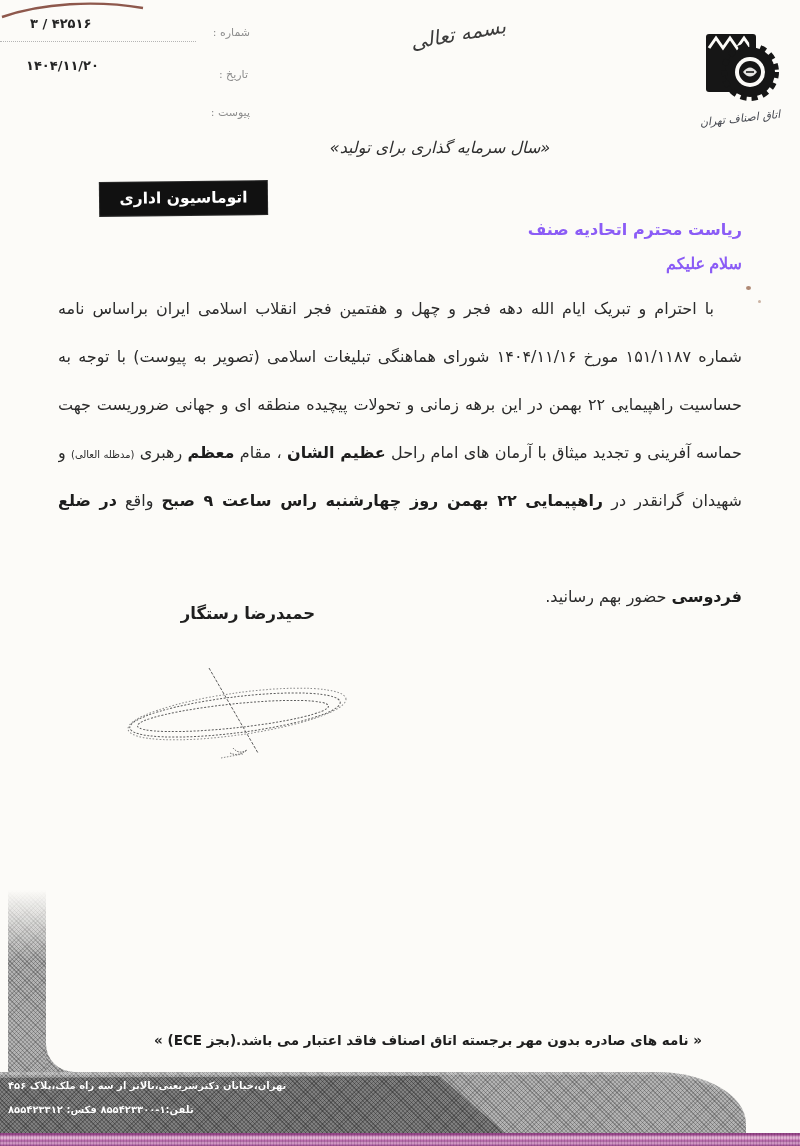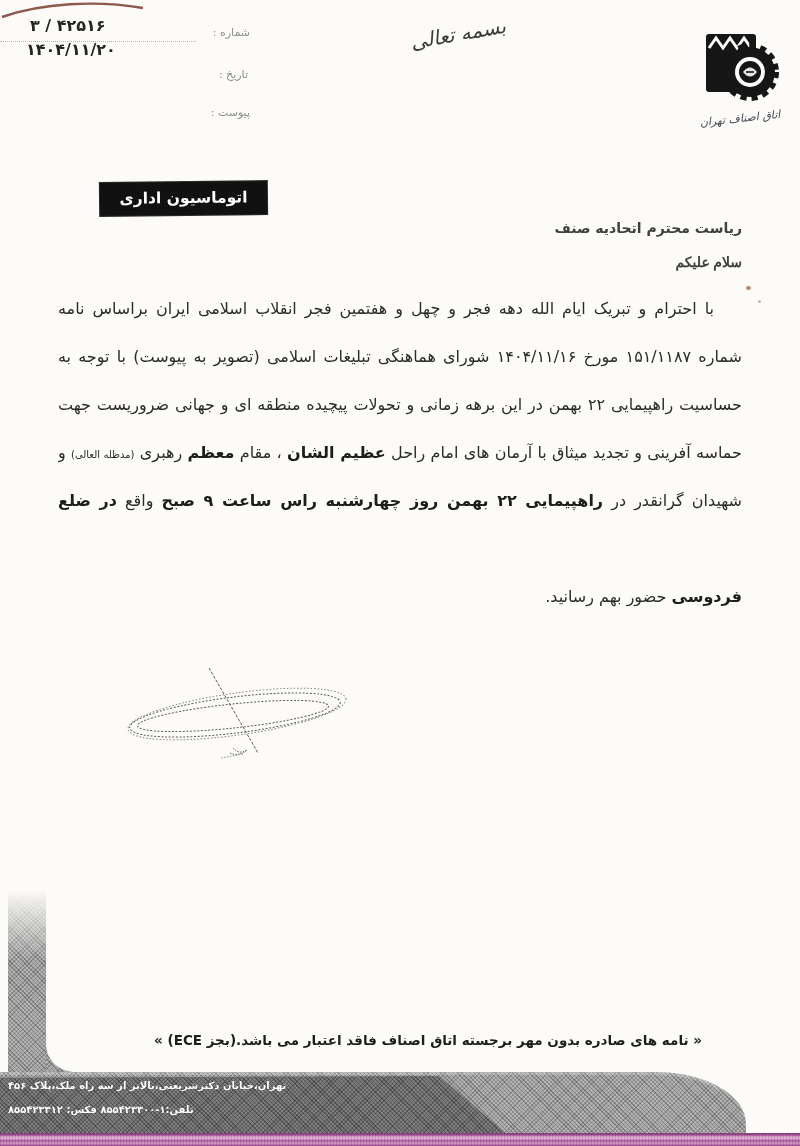--- a/index.html
+++ b/index.html
@@ -1,31 +1,31 @@
 <!DOCTYPE html>
 <html lang="fa"><head>
 <meta charset="utf-8">
 <style>
   html,body{margin:0;padding:0;background:#e8e8e8;}
   .page{position:relative;width:800px;height:1146px;background:#fcfbf8;overflow:hidden;
         font-family:"DejaVu Sans",sans-serif;direction:rtl;color:#2b2b2b;}
   .abs{position:absolute;}
   
   .metalabel{font-size:11px;color:#8f8f8f;letter-spacing:.5px;}
-  .metaval{font-size:16px;font-weight:700;color:#242424;}
+  .metaval{font-size:13px;font-weight:700;color:#242424;}
   .leader{border-bottom:1px dotted #b5b5b5;height:1px;}
   .bismillah{font-size:20px;font-style:italic;color:#3a3a3a;transform:rotate(-10deg);
              font-weight:500;letter-spacing:1px;}
   .slogan{font-size:16px;font-style:italic;color:#2e2e2e;letter-spacing:.5px;}
   .logocap{font-size:11px;font-style:italic;color:#44474f;transform:rotate(-6deg);}
   
   .stamp{background:#111;color:#fff;font-weight:700;font-size:15.5px;text-align:center;
          line-height:33px;transform:rotate(-.6deg);box-shadow:0 0 0 1px #2a2a2a;}
   
-  .hline{font-size:14px;font-weight:700;color:#404040;}
+  .hline{font-size:16px;font-weight:700;color:#8b5cf6;}
   .bl{position:absolute;right:58px;left:58px;font-size:16px;line-height:26px;height:32px;
       overflow:hidden;text-align:justify;color:#2b2b2b;}
   .bl.j::after{content:"";display:inline-block;width:100%;height:0;}
   .bl.noj{text-align:right;}
   .b{font-weight:700;color:#1d1d1d;}
   .small{font-size:10px;margin-top:36px;}
   .sig{font-size:16.5px;font-weight:700;color:#1f1f1f;text-align:center;}
   .notice{font-size:13.5px;font-weight:700;color:#1e1e1e;text-align:center;}
   
   .ht{background-color:#b3b3b3;background-image:
@@ -61,38 +61,39 @@
 
   <svg class="abs" style="left:0;top:0;" width="150" height="26" viewBox="0 0 150 26">
     <path d="M2,17 C 42,3 96,0 143,8" stroke="#7a3b2e" stroke-width="2.4" fill="none" opacity=".85"></path>
   </svg>
 
   <div class="abs metalabel" style="right:550px;top:26px;">شماره :</div>
   <div class="abs metaval" style="left:30px;top:16px;" dir="ltr">۳ / ۴۲۵۱۶</div>
   <div class="abs leader" style="left:0;top:40px;width:196px;"></div>
 
   <div class="abs metalabel" style="right:552px;top:68px;margin-left:32px;">تاریخ :</div>
-  <div class="abs metaval" style="left:26px;top:40px;" dir="ltr">۱۴۰۴/۱۱/۲۰</div>
+  <div class="abs metaval" style="left:26px;top:58px;" dir="ltr">۱۴۰۴/۱۱/۲۰</div>
 
   <div class="abs metalabel" style="right:550px;top:106px;">پیوست :</div>
 
   <div class="abs bismillah" style="left:410px;top:22px;">بسمه تعالی</div>
 
   <svg class="abs" style="left:700px;top:22px;" width="80" height="92" viewBox="0 0 80 92">
     <rect x="6" y="12" width="50" height="58" rx="3" fill="#161616"></rect>
     <path d="M9,26 l7,-10 7,10 7,-10 7,10 7,-10 7,10" stroke="#fcfbf8" stroke-width="3" fill="none"></path>
     <circle cx="50" cy="50" r="25" fill="#161616"></circle>
     <circle cx="50" cy="50" r="26" fill="none" stroke="#161616" stroke-width="6" stroke-dasharray="6 5"></circle>
     <circle cx="50" cy="50" r="15" fill="#fcfbf8"></circle>
     <circle cx="50" cy="50" r="11" fill="#161616"></circle>
     <path d="M43,50 q7,-9 14,0 q-7,9 -14,0" fill="#fcfbf8" opacity=".9"></path>
     <path d="M46,50 h8" stroke="#161616" stroke-width="1.6"></path>
   </svg>
   <div class="abs logocap" style="left:688px;top:112px;width:104px;text-align:center;">اتاق اصناف تهران</div>
 
+  <div class="abs slogan" style="left:290px;top:138px;width:300px;text-align:center;">«سال سرمایه گذاری برای تولید»</div>
 
   <div class="abs stamp" style="left:100px;top:182px;width:167px;height:33px;">اتوماسیون اداری</div>
 
   <div class="abs hline" style="right:58px;top:220px;">ریاست محترم اتحادیه صنف</div>
   <div class="abs hline" style="right:58px;top:254px;font-family:Liberation Serif, serif;">سلام علیکم</div>
 
   <div>
     <div class="bl j" style="top:296px;right:86px;">
       <span>با احترام و تبریک ایام الله دهه فجر و چهل و هفتمین فجر انقلاب اسلامی ایران براساس نامه</span>
     </div>
@@ -106,20 +107,21 @@
       <span>حماسه آفرینی و تجدید میثاق با آرمان های امام راحل </span><span class="b">عظیم الشان</span><span> ، مقام </span><span class="b">معظم</span><span> رهبری </span><span class="small">(مدظله العالی)</span><span> و</span>
     </div>
     <div class="bl j" style="top:488px;">
       <span>شهیدان گرانقدر در </span><span class="b">راهپیمایی ۲۲ بهمن روز چهارشنبه راس ساعت ۹ صبح</span><span> واقع </span><span class="b">در ضلع شمالی میدان</span>
     </div>
     <div class="bl noj" style="top:536px;margin-top:48px;">
       <span class="b">فردوسی</span><span> حضور بهم رسانید.</span>
     </div>
   </div>
 
+  <div class="abs sig" style="left:118px;top:604px;width:260px;">حمیدرضا رستگار</div>
   <svg class="abs" style="left:105px;top:660px;" width="265" height="105" viewBox="0 0 265 105">
     <g fill="none" stroke="#5c5c5c" stroke-width="1">
       <path d="M104,8 L153,93" stroke-dasharray="3 1.5"></path>
       <ellipse cx="130" cy="55" rx="106" ry="18" transform="rotate(-7 130 55)" stroke-dasharray="2 1.6"></ellipse>
       <ellipse cx="128" cy="56" rx="96" ry="12" transform="rotate(-6 128 56)" stroke-dasharray="2 1.6"></ellipse>
       <ellipse cx="132" cy="54" rx="110" ry="21" transform="rotate(-8 132 54)" stroke="#8a8a8a" stroke-dasharray="1.6 1.8"></ellipse>
       <path d="M128,88 q6,7 14,2 q-9,7 -17,3" stroke-dasharray="1.5 1.2"></path>
       <path d="M116,98 l22,-4" stroke="#8a8a8a" stroke-dasharray="1.5 1.5"></path>
     </g>
   </svg>

